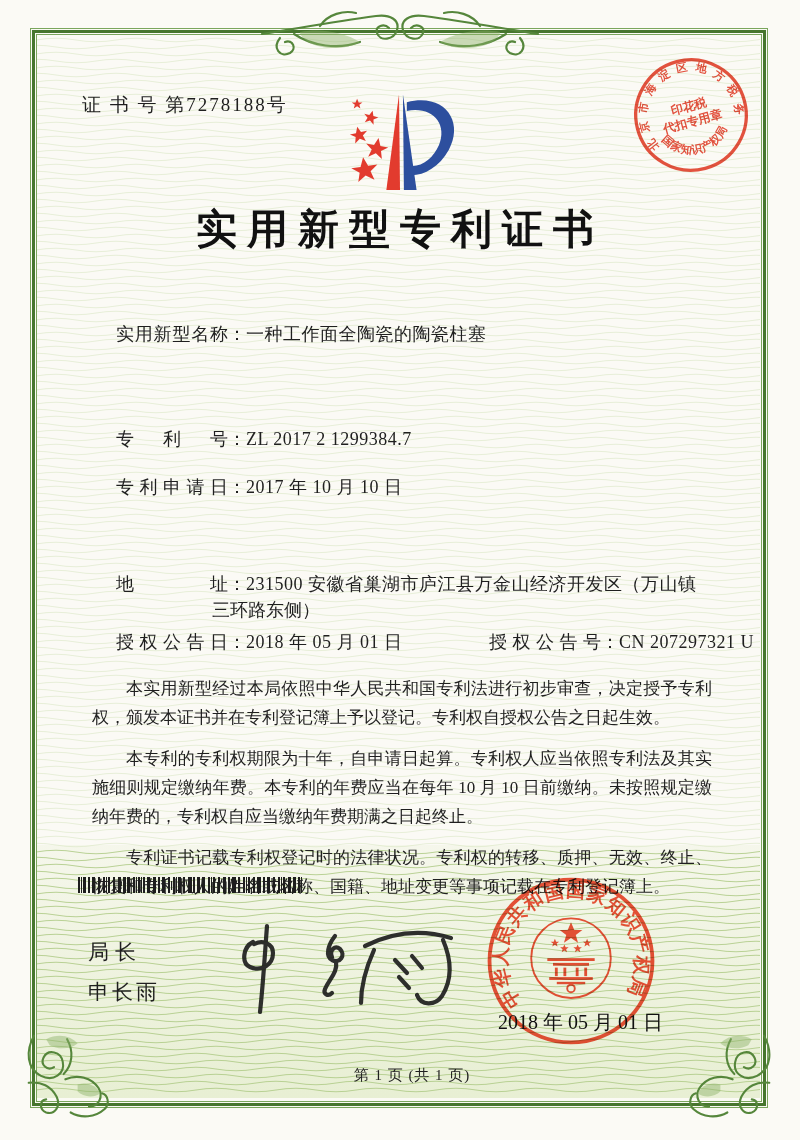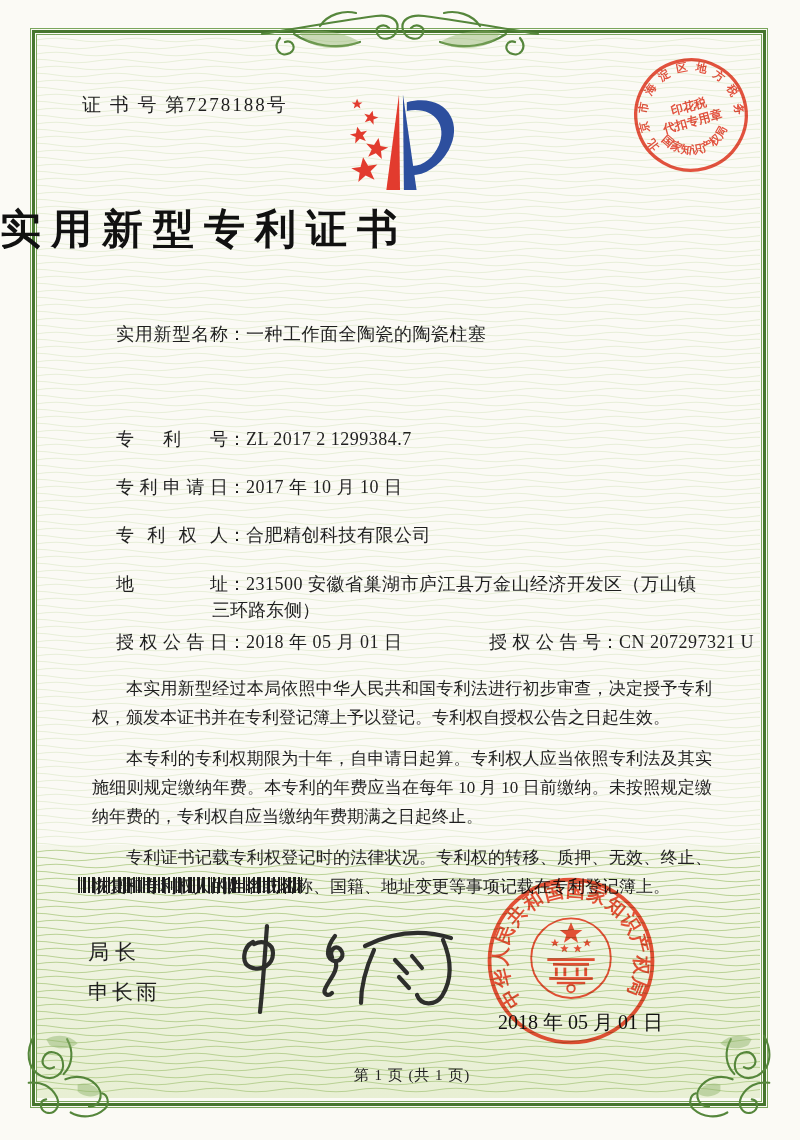--- a/index.html
+++ b/index.html
@@ -28,21 +28,21 @@
   .top-orn{position:absolute;top:6px;left:50%;transform:translateX(-50%);z-index:2;display:flex;}
   .top-orn svg{display:block;}
   .mirror{transform:scaleX(-1);}
   .corner-orn{position:absolute;z-index:2;}
   .corner-bl{left:20px;top:1032px;}
   .corner-br{left:682px;top:1032px;transform:scaleX(-1);}
 
   
   .cert-no{position:absolute;left:82px;top:92px;font-size:19px;letter-spacing:2px;z-index:2;}
   .logo{position:absolute;left:322px;top:88px;z-index:2;}
-  .title{position:absolute;left:0;right:0;top:202px;
+  .title{position:absolute;left:0;right:0;top:202px;text-align:center;
          font-size:41px;font-weight:700;letter-spacing:10px;color:#111;z-index:2;}
 
   
   .frow{position:absolute;left:82px;font-size:18px;z-index:2;white-space:nowrap;}
   .flabel{display:inline-block;width:112px;text-align:justify;text-align-last:justify;vertical-align:top;margin-left:34px;}
   .fcolon{display:inline-block;width:18px;}
   .fvalue{letter-spacing:0.5px;text-align:center;}
   .addr2{position:absolute;left:212px;top:598px;font-size:18px;z-index:2;}
   .grant-no{position:absolute;left:455px;top:630px;font-size:18px;z-index:2;white-space:nowrap;}
 
@@ -300,23 +300,20 @@
 
   <div class="frow" style="top:322px">
     <span class="flabel">实用新型名称</span><span class="fcolon">：</span><span class="fvalue">一种工作面全陶瓷的陶瓷柱塞</span>
   </div>
   <div class="frow" style="top:427px">
     <span class="flabel">专利号</span><span class="fcolon">：</span><span class="fvalue">ZL 2017 2 1299384.7</span>
   </div>
   <div class="frow" style="top:475px">
     <span class="flabel">专利申请日</span><span class="fcolon">：</span><span class="fvalue">2017 年 10 月 10 日</span>
   </div>
-  <div class="frow" style="top:523px">
-    <span class="flabel">专利权人</span><span class="fcolon">：</span><span class="fvalue">合肥精创科技有限公司</span>
-  </div>
   <div class="frow" style="top:572px">
     <span class="flabel">地址</span><span class="fcolon">：</span><span class="fvalue">231500  安徽省巢湖市庐江县万金山经济开发区（万山镇</span>
   </div>
   <div class="addr2">三环路东侧）</div>
   <div class="frow" style="top:630px">
     <span class="flabel">授权公告日</span><span class="fcolon">：</span><span class="fvalue">2018 年 05 月 01 日</span>
   </div>
   <div class="grant-no">
     <span class="flabel">授权公告号</span><span class="fcolon">：</span><span class="fvalue">CN 207297321 U</span>
   </div>

